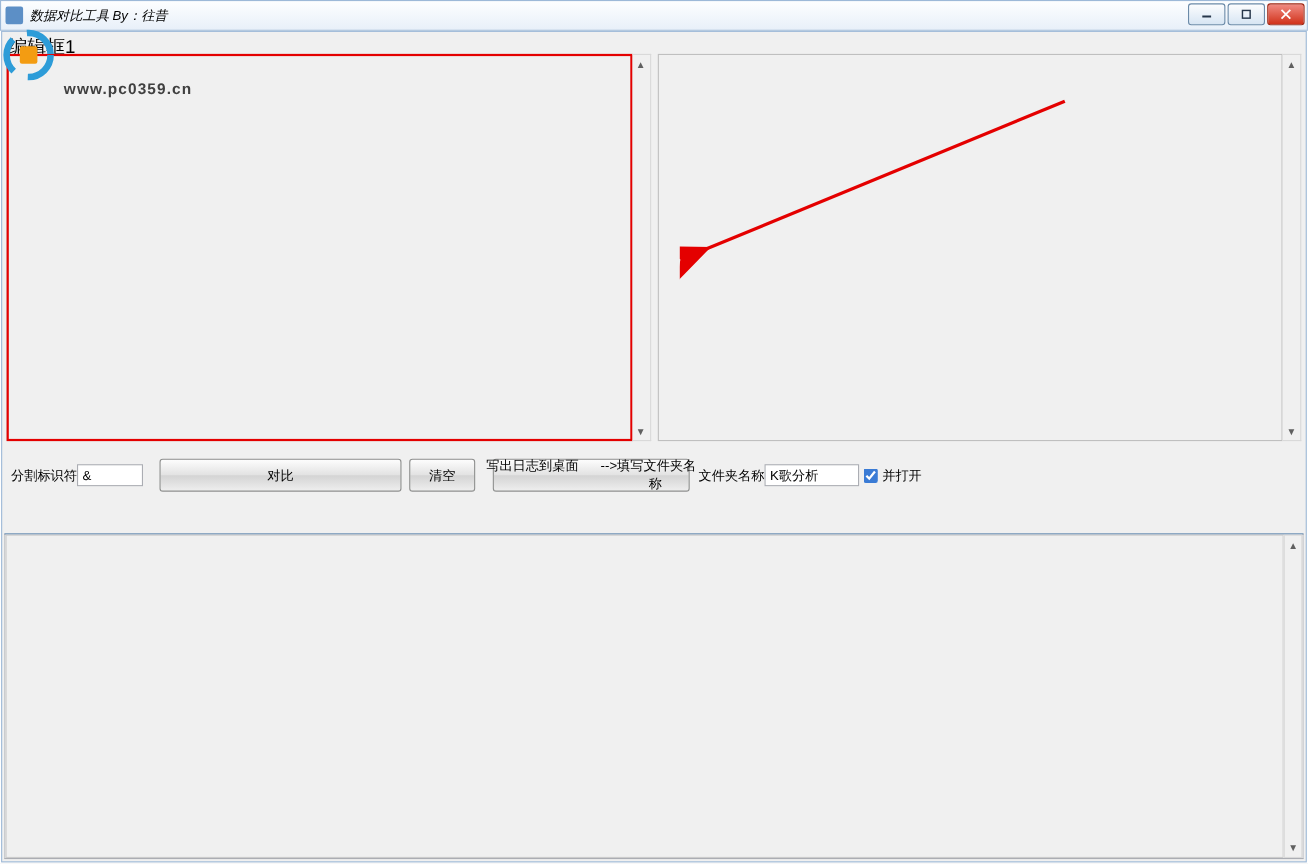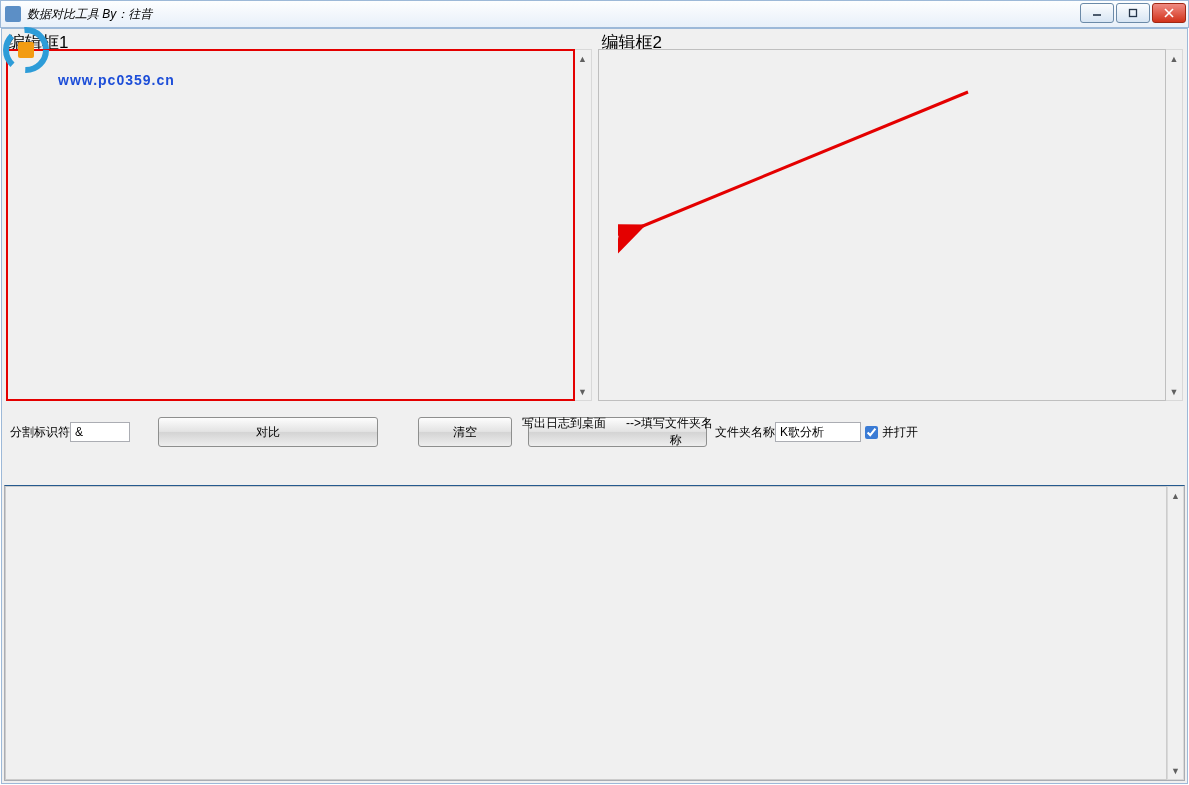--- a/index.html
+++ b/index.html
@@ -113,21 +113,21 @@
       border:1px solid #8e8f8e;
       background: linear-gradient(#fdfdfd,#e3e3e3 48%,#d4d4d4 52%,#eeeeee);
       border-radius:3px;
       font-size:12px;
       cursor:pointer;
       padding:0 6px;
       display:flex;align-items:center;justify-content:center;
       white-space: pre;
     }
     .compare-btn { width:220px; }
-    .clear-btn { width:94px; margin-left:40px; }
+    .clear-btn { width:60px; margin-left:7px; }
     .desktop-btn { width:179px; margin-left:16px; text-align:center; }
     .folder-lbl { margin-left:8px; }
     .folder-input { width:86px; }
     .chk-wrap { display:flex; align-items:center; gap:4px; margin-left:4px;}
     .chk { width:13px;height:13px; accent-color:#3a7bd5;}
     .output-row { display:flex; align-items:center; gap:18px; padding: 0px 8px 4px 8px; height:22px;}
     .output-box-wrap {
       position:absolute;
       left:2px; right:2px; top: 456px; bottom:2px;
       border:1px solid #abadb3;
@@ -155,21 +155,21 @@
       width:52px;height:52px;
       vertical-align:middle;
       position:relative;
     }
     .watermark .main-text {
       color:#2d9cd8;
       font-family:"SimHei","Microsoft YaHei";
       letter-spacing:1px;
     }
     .watermark .url-text {
-      color:#1d4ed8;
+      color:#404040;
       font-size:14px;
       font-weight:bold;
       display:block;
       margin-left:58px;
       margin-top:-4px;
       letter-spacing:1px;
     }
     .arrow-svg {
       position:absolute;
       left:618px; top:78px;
@@ -200,21 +200,20 @@
           <line x1="9" y1="1" x2="1" y2="9" stroke="#fff" stroke-width="1.6"></line>
         </svg>
     </div>
   </div>
 </div>
 
 <div class="client">
 
   <div class="panes-labels">
     <div class="pane-label">编辑框1</div>
-    <div class="pane-label right">编辑框2</div>
   </div>
 
   <div class="pane-row">
     <div class="pane">
       <div class="textarea-scroll">
         <div class="ta-area highlight"></div>
         <div class="vscroll">
           <div class="sbtn">▲</div>
           <div class="sbtn">▼</div>
         </div>
@@ -227,21 +226,21 @@
           <div class="sbtn">▲</div>
           <div class="sbtn">▼</div>
         </div>
       </div>
     </div>
   </div>
 
   <div class="controls-row">
     <span class="lbl">分割标识符</span>
     <input class="text-input sep-input" value="&amp;" style="">
-    <button class="std-btn compare-btn" style="margin-left:28px;">对比</button>
+    <button class="std-btn compare-btn" style="margin-left:15px;">对比</button>
     <button class="std-btn clear-btn">清空</button>
     <button class="std-btn desktop-btn">写出日志到桌面      --&gt;填写文件夹名
                                    称</button>
     <span class="lbl folder-lbl">文件夹名称</span>
     <input class="text-input folder-input" value="K歌分析" style="">
     <label class="chk-wrap">
       <input type="checkbox" class="chk" checked="" style="">
       <span>并打开</span>
     </label>
   </div>

